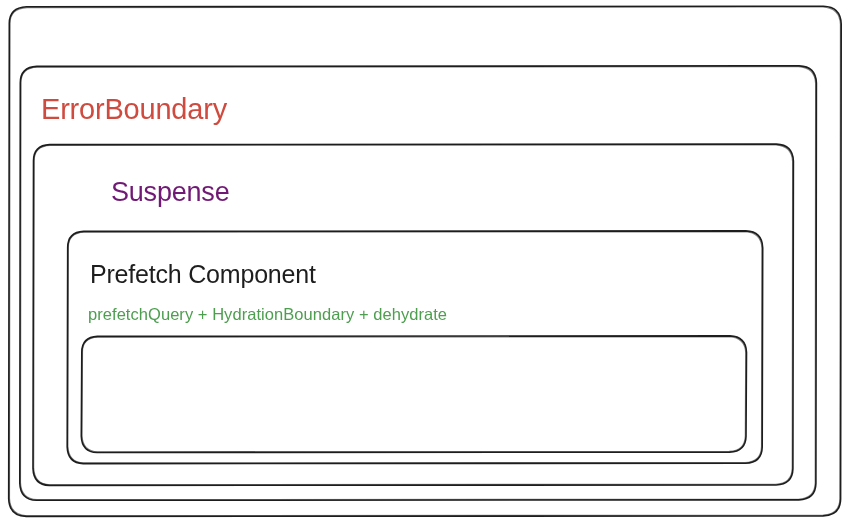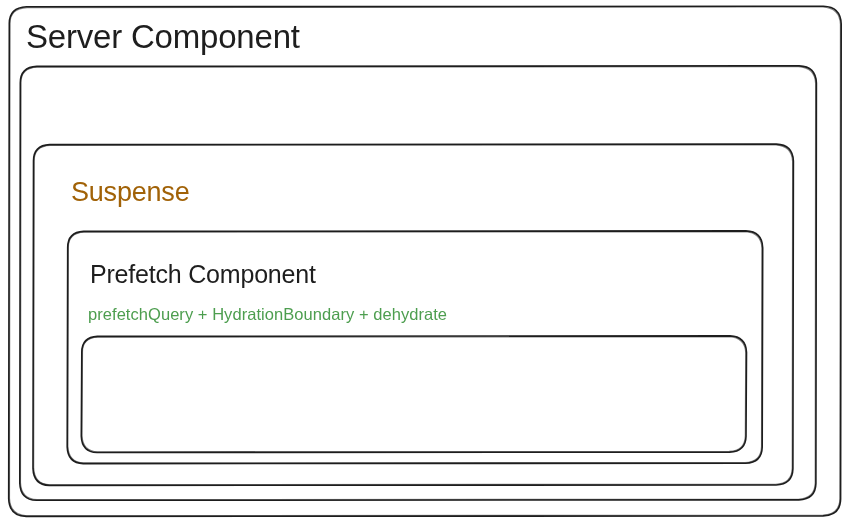--- a/index.html
+++ b/index.html
@@ -91,21 +91,21 @@
   .sub-center {
     font-size: 17.5px;
     font-weight: 400;
     letter-spacing: 0.05px;
     width: 100%;
     text-align: center;
   }
 
   .c-black  { color: #1e1e1e; }
   .c-red    { color: #cf4b3f; }
-  .c-orange { color: #a16207; }
+  .c-orange { color: #701a75; margin-left: 40px; }
   .c-green  { color: #4d9e4f; }
   .c-blue   { color: #3d7fd1; }
 </style>
 </head>
 <body>
 
 <div id="diagram">
 
   <svg id="sketch-layer" viewBox="0 0 848 530">
 
@@ -128,22 +128,22 @@
       <path class="rough-box-path" d="M83.6,231.4 L745.9,230.9 Q762.1,231.5 762.7,247.7 L762.2,447.2 Q761.8,462.6 745.6,463.2 L83.2,463.6 Q67.8,463.1 67.2,446.9 L67.7,248.1 Q67.5,232.1 83.6,231.4"></path>
       <path class="rough-box-path pass2" d="M84.2,232.2 L745.2,231.7 Q761.4,232.7 761.9,248.4 L761.5,446.4 Q761.2,461.9 745.0,462.5 L83.9,462.9 Q68.5,462.4 67.9,446.2 L68.4,247.4 Q68.2,232.9 84.2,232.2"></path>
     </g>
 
     <g>
       <path class="rough-box-path" d="M97.4,336.4 L730.0,335.9 Q745.9,336.5 746.5,352.4 L746.0,436.5 Q745.6,451.5 729.7,452.1 L97.0,452.5 Q81.9,452.0 81.3,436.2 L81.8,352.8 Q81.6,337.1 97.4,336.4"></path>
       <path class="rough-box-path pass2" d="M98.0,337.2 L729.3,336.7 Q745.2,337.7 745.7,353.1 L745.3,435.7 Q745.0,450.8 729.1,451.4 L97.7,451.8 Q82.6,451.3 82.0,435.5 L82.5,352.1 Q82.3,337.9 98.0,337.2"></path>
     </g>
   </svg>
 
-  <div class="label title-xl c-black" style="left:26px; top:20px;">Server Component</div>
 
+  <div class="label title-lg c-red" style="left:41px; top:95px;">ErrorBoundary</div>
 
   <div class="label title-md c-orange" style="left:71px; top:179px;">Suspense</div>
 
   <div class="label title-sm c-black" style="left:90px; top:262px;">Prefetch Component</div>
 
   <div class="label sub c-green" style="left:88px; top:306px;">prefetchQuery + HydrationBoundary + dehydrate</div>
 
 
 
 </div>

